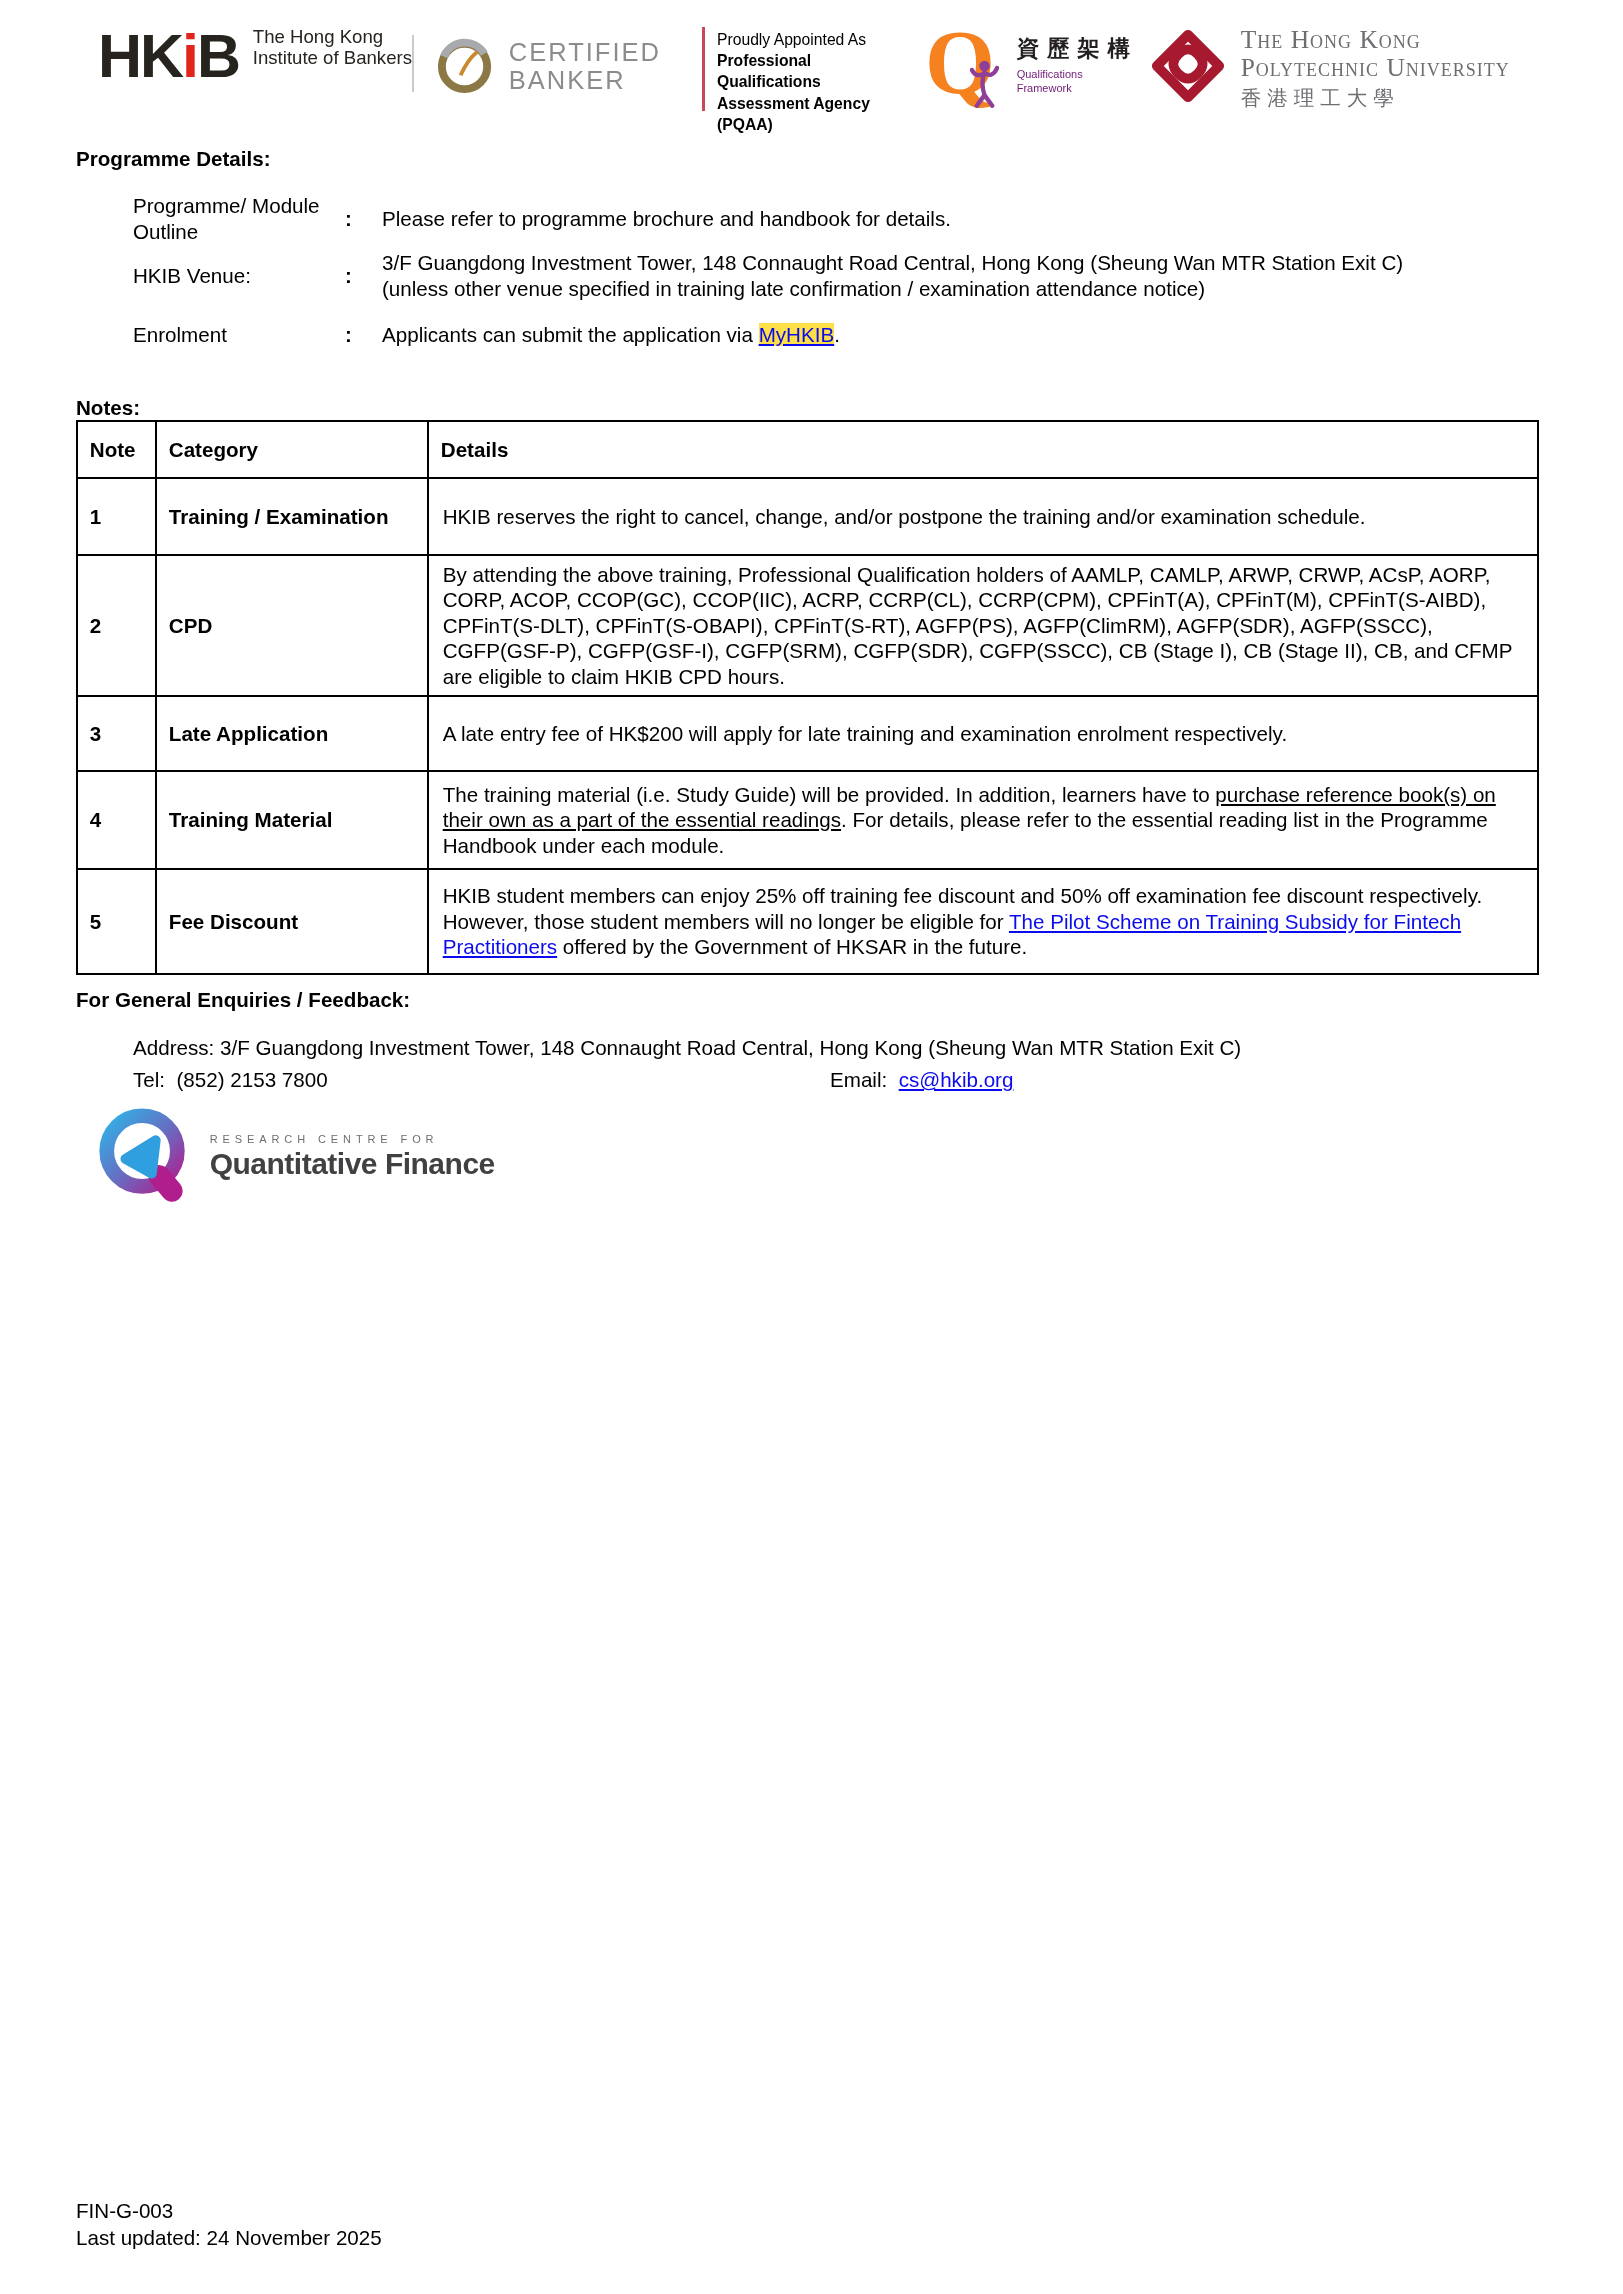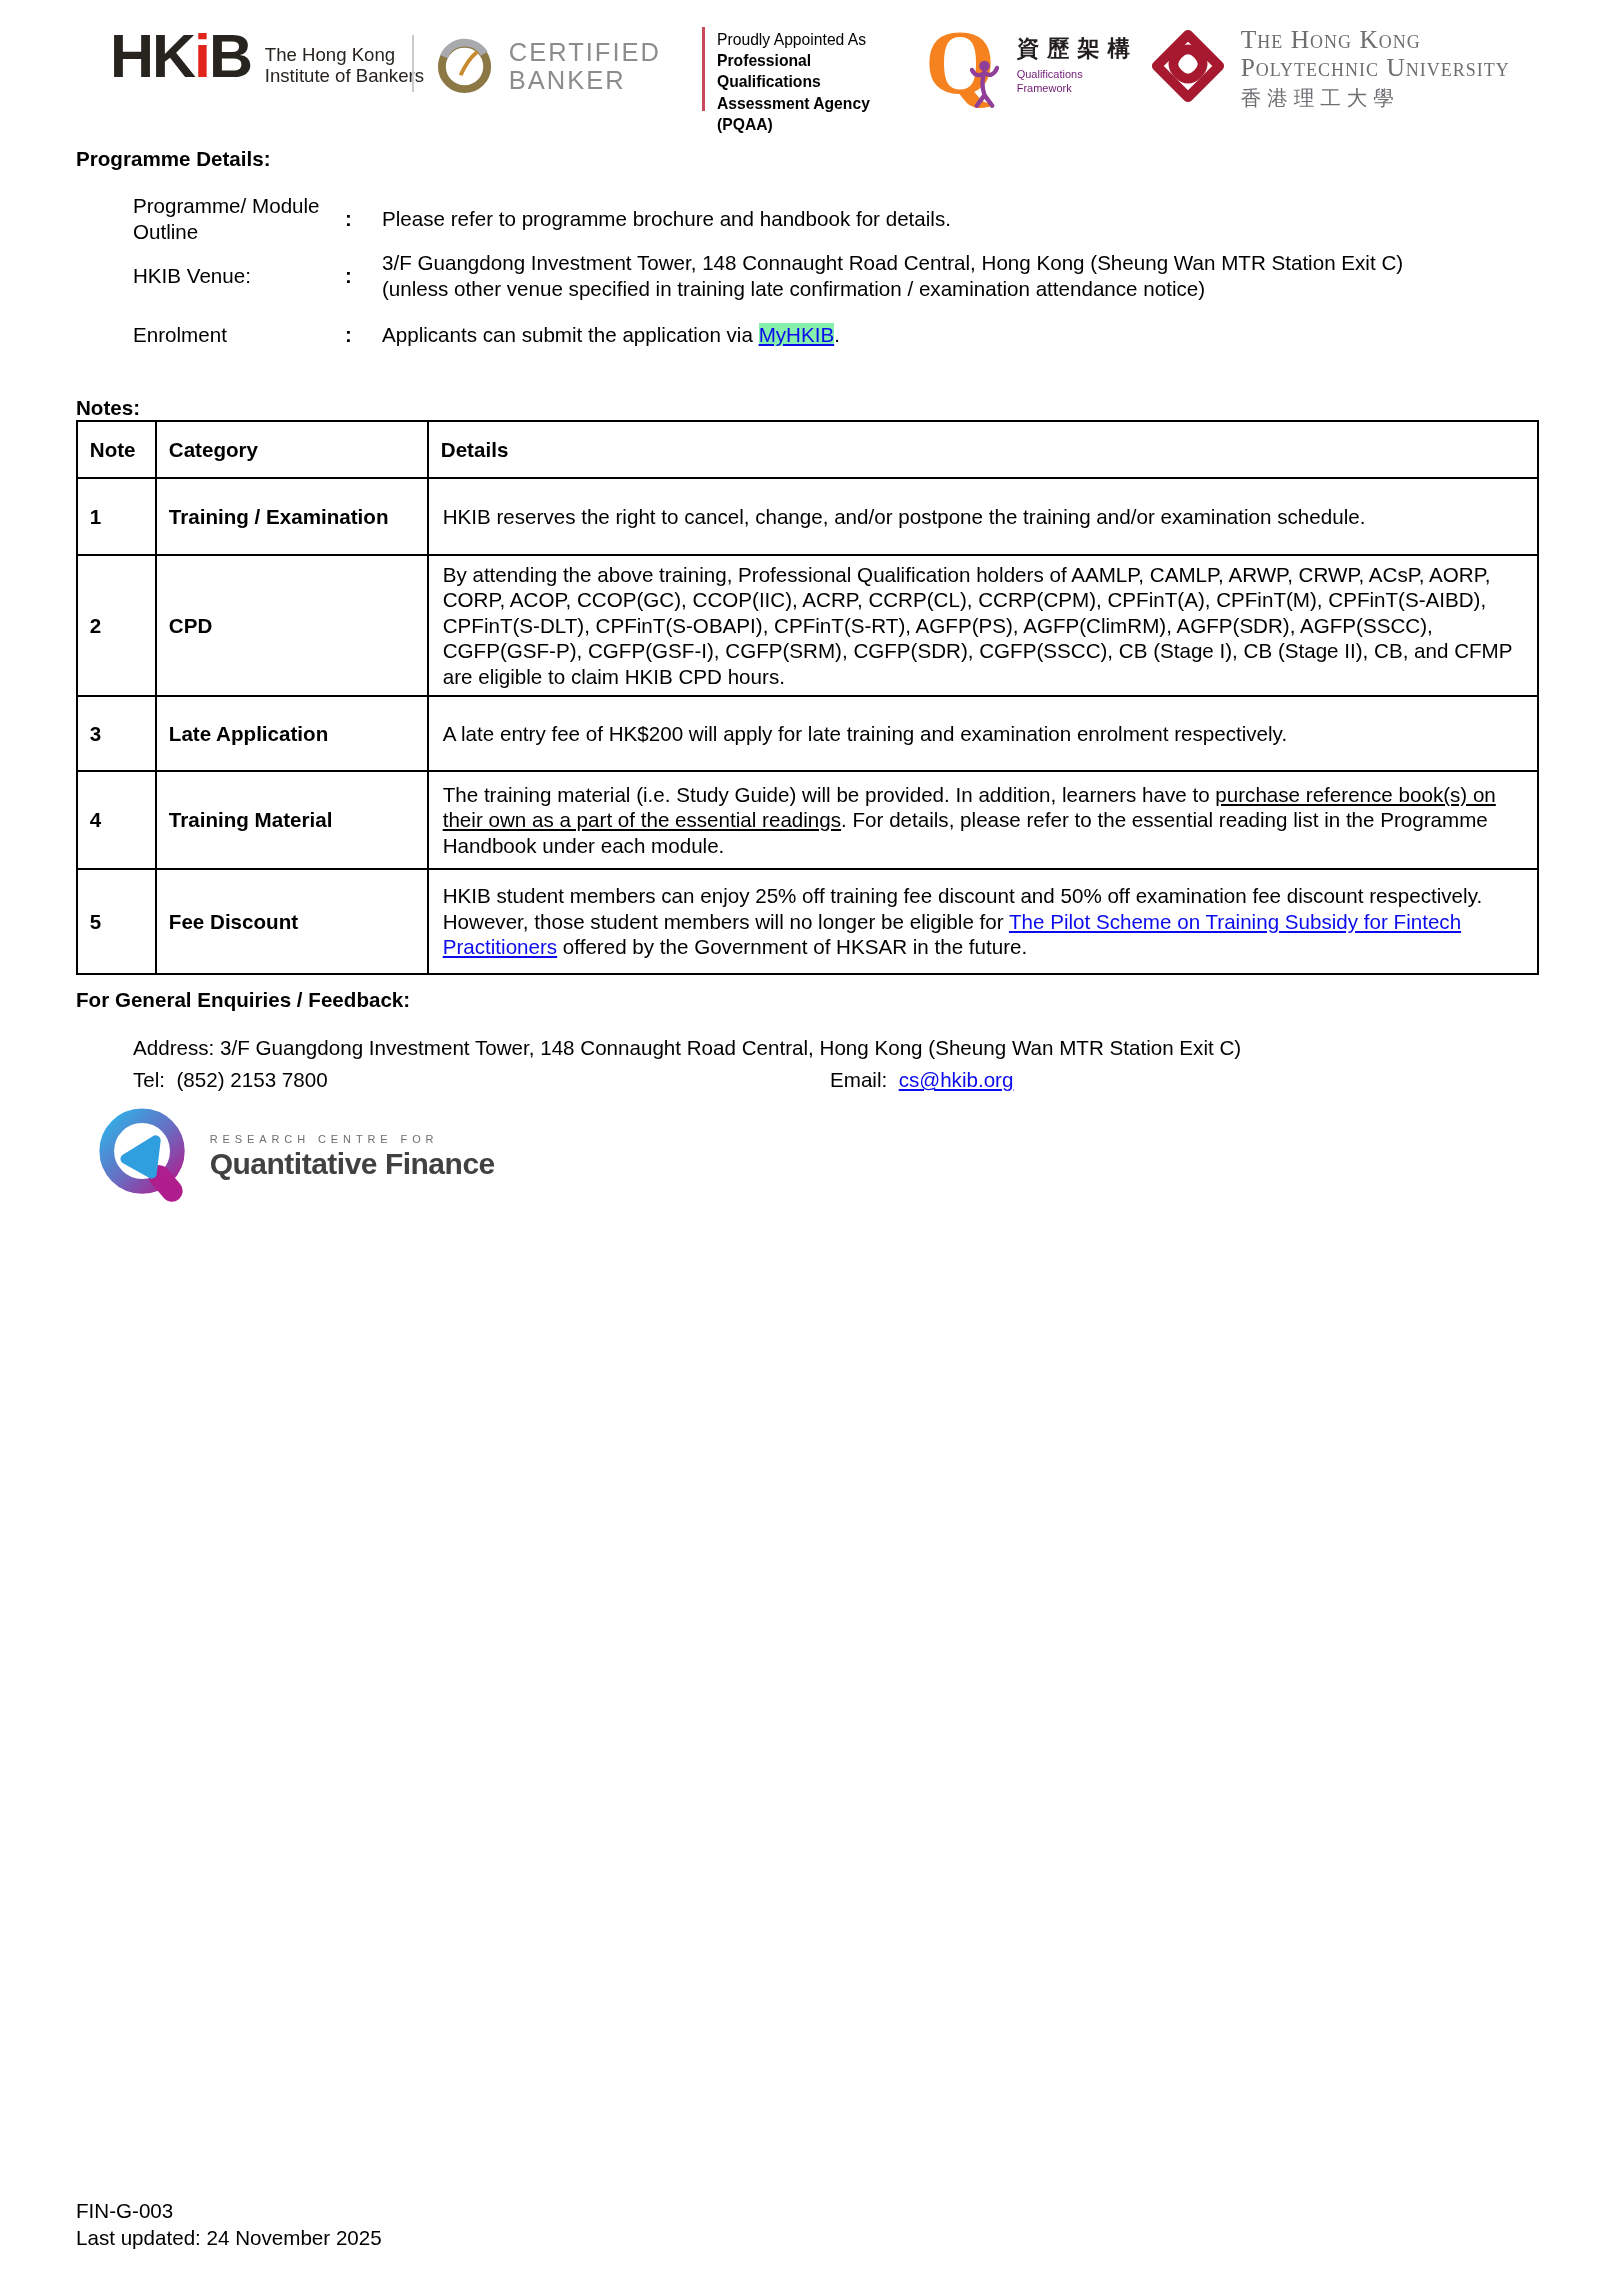--- a/index.html
+++ b/index.html
@@ -2,21 +2,21 @@
 <html><head>
 <meta charset="utf-8">
 <style>
   html,body{margin:0;padding:0;background:#ffffff;}
   .page{
     position:relative;width:1623px;height:2295px;background:#ffffff;
     font-family:"Liberation Sans","DejaVu Sans",sans-serif;
     font-size:20.6px;color:#000;overflow:hidden;
   }
   
-  .hkib-logo{position:absolute;left:98px;top:25.5px;display:flex;align-items:flex-end;margin-left:12px;}
+  .hkib-logo{position:absolute;left:98px;top:25.5px;display:flex;align-items:flex-start;}
   .hkib-word{font-size:61px;font-weight:bold;letter-spacing:-2px;color:#27241f;line-height:1;}
   .hkib-word .red-i{color:#e1251b;}
   .hkib-tagline{margin-left:13.7px;font-size:18.6px;line-height:1.15;color:#27241f;}
   .vdiv-gray{position:absolute;left:412px;top:35px;width:2px;height:57px;background:#c9cacc;}
   .cb-logo{position:absolute;left:434px;top:32px;display:flex;align-items:center;}
   .cb-text{margin-left:9.8px;font-size:25.5px;letter-spacing:2px;color:#8a8c8e;line-height:1.08;}
   .vdiv-red{position:absolute;left:702px;top:27.4px;width:2.9px;height:84px;background:#c84a5a;}
   .pqaa{position:absolute;left:717px;top:29px;font-size:15.7px;line-height:1.35;color:#000;width:196px;}
   .pqaa .b{font-weight:bold;}
   .qf-logo{position:absolute;left:925px;top:19.6px;display:flex;}
@@ -30,21 +30,21 @@
   .polyu-text{margin-left:13.7px;color:#6d6e71;}
   .polyu-en{font-family:"Liberation Serif","DejaVu Serif",serif;font-variant:small-caps;font-size:25.5px;line-height:1.1;letter-spacing:1px;}
   .polyu-cn{font-size:20.6px;letter-spacing:5.9px;margin-top:2.9px;}
   
   .sec-heading{position:absolute;left:76px;font-weight:bold;}
   .pd-row{position:absolute;left:133px;display:flex;align-items:center;line-height:25.5px;}
   .pd-label{width:212px;}
   .pd-colon{width:37px;font-weight:bold;}
   .pd-value{width:1171px;}
   .link{color:#0b0bee;text-decoration:underline;cursor:pointer;}
-  .field-shade{background:#86efac;text-align:right;}
+  .field-shade{background:#fde047;text-align:right;}
   .u{text-decoration:underline;}
   
   .notes-table{position:absolute;left:76px;top:420px;width:1463px;border-collapse:collapse;table-layout:fixed;font-size:20.6px;}
   .notes-table col.c-note{width:79px;}
   .notes-table col.c-cat{width:272px;}
   .notes-table th,.notes-table td{border:2px solid #000;vertical-align:middle;text-align:left;line-height:25.5px;}
   .notes-table th{font-weight:bold;padding:5.9px 11.8px;height:43px;}
   .notes-table td.note-cell,.notes-table td.cat-cell{font-weight:bold;padding:5.9px 11.8px;}
   .notes-table td.det-cell{padding:5.9px 13.7px;}
   tr.r1{height:77px;} tr.r2{height:135px;} tr.r3{height:75px;} tr.r4{height:98px;} tr.r5{height:105px;}

